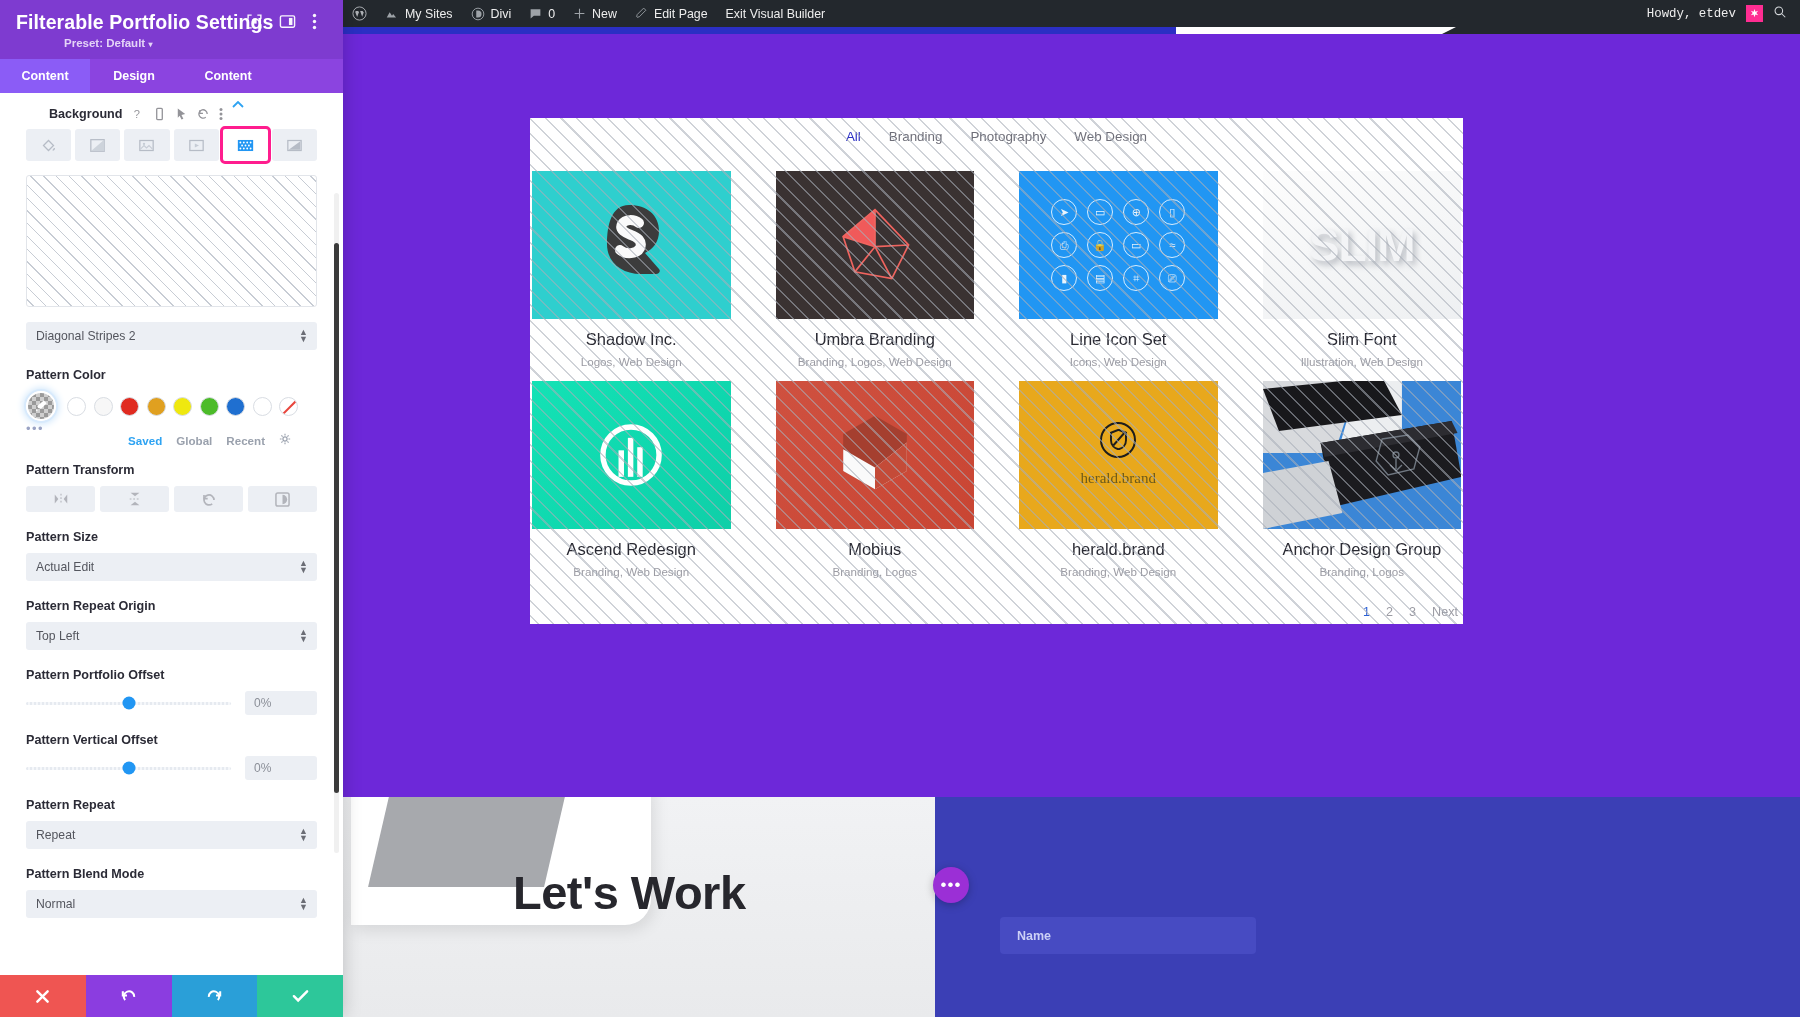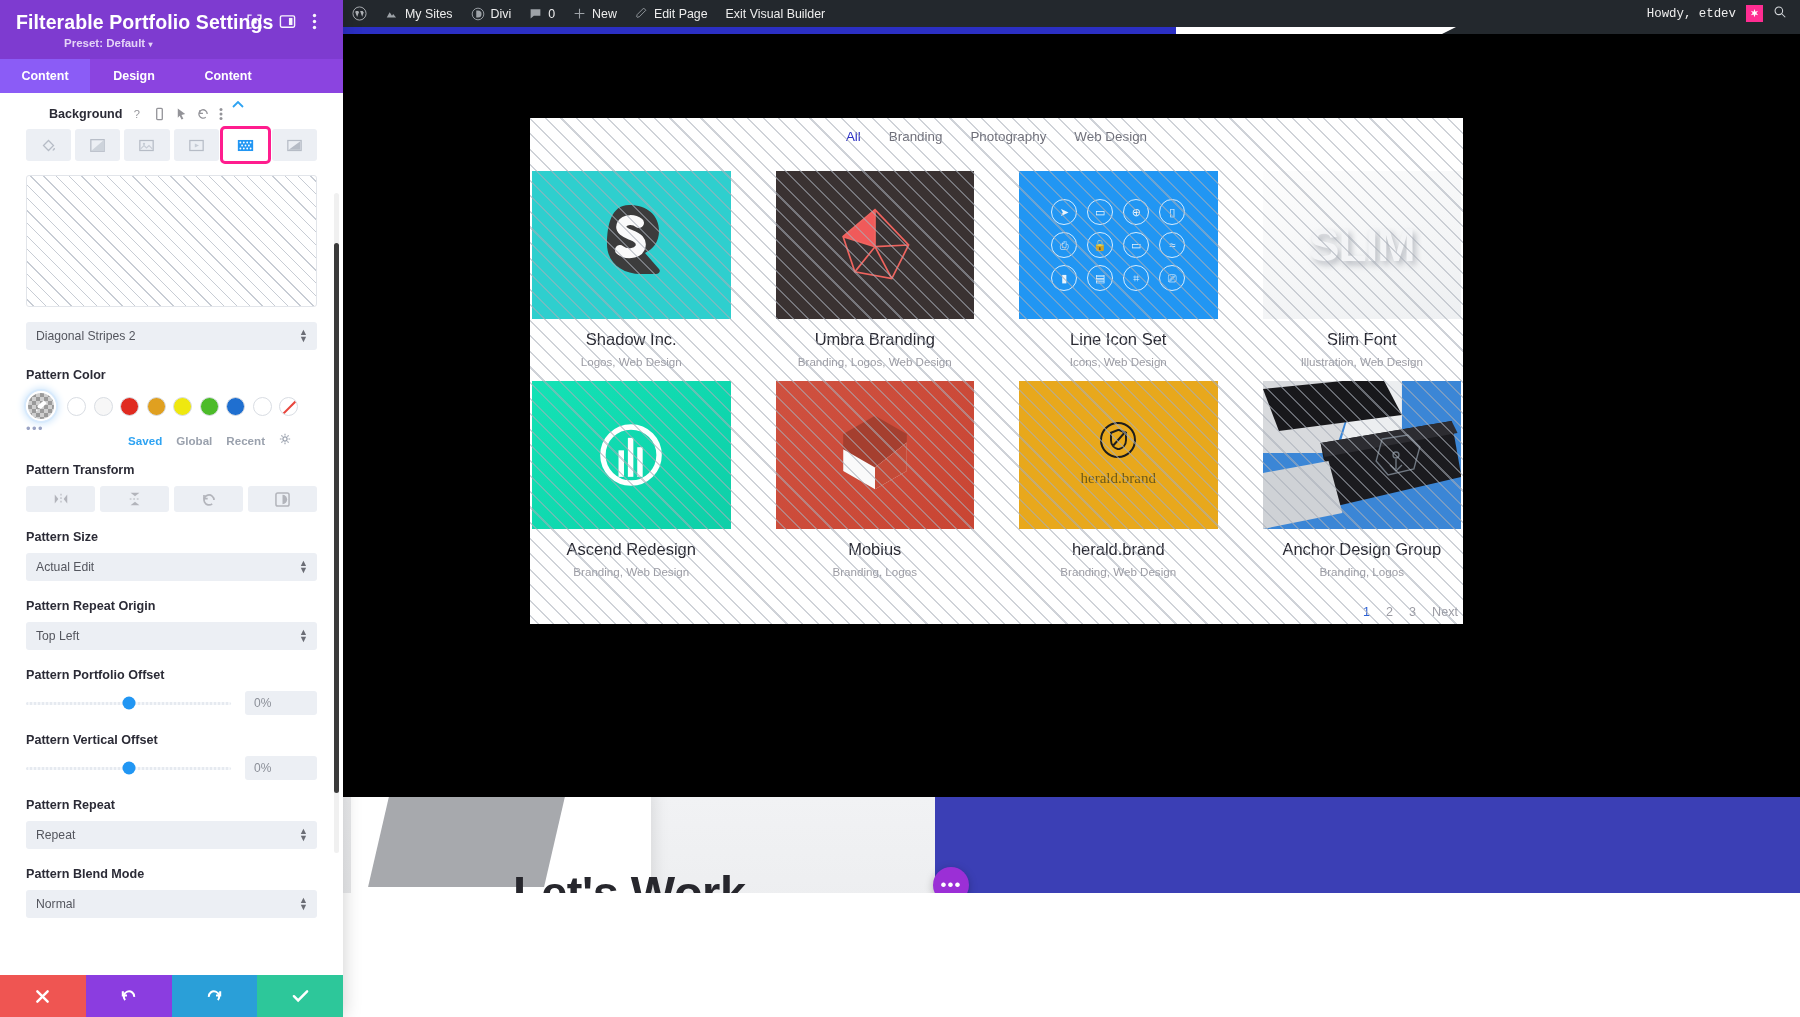--- a/index.html
+++ b/index.html
@@ -224,22 +224,22 @@
   .wpab-howdy { color:#eee; font-size: 12.4px; }
   .wpab-avatar {
     width: 17px; height: 17px; background:#ff2d92;
     display:flex; align-items:center; justify-content:center;
     color:#fff; font-size:11px;
   }
 
   
   #page {
     position:absolute; left: 343px; top: 27px;
-    width: 1457px; height: 866px;
-    background: #000000; overflow: hidden;
+    width: 1457px; height: 990px;
+    background: #6d28d9; overflow: hidden;
   }
   .blue-strip {
     position:absolute; left: 0; top: 0; width: 833px; height: 7px;
     background: #2b2fc4;
   }
   .dark-notch {
     position:absolute; left: 833px; top: 0; width: 624px; height: 7px;
     background: #23282d;
   }
   .dark-notch::before {

